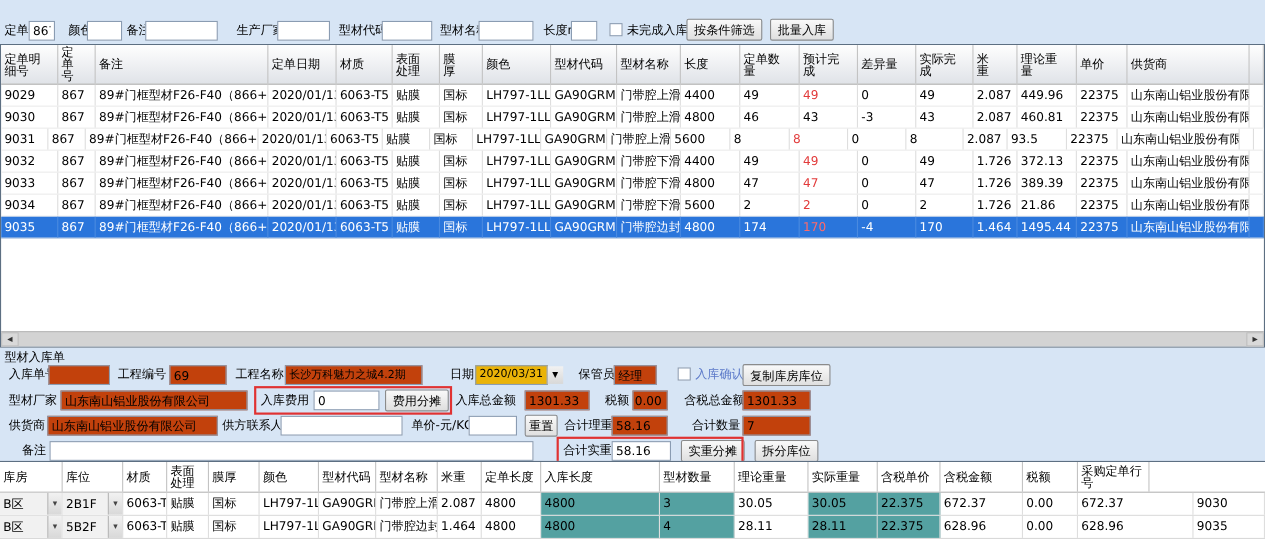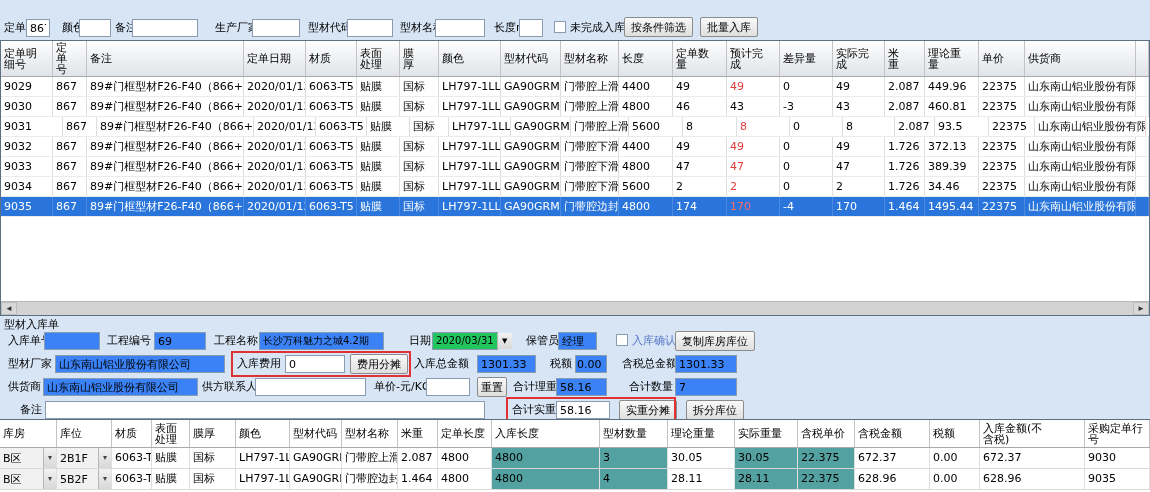--- a/index.html
+++ b/index.html
@@ -8,21 +8,21 @@
     width:1150px; height:492px; position:relative; overflow:hidden;
     background:#d7e5f5; font-family:"DejaVu Sans","Liberation Sans",sans-serif;
     font-size:11px; color:#000;
   }
   .abs { position:absolute; }
   .lbl { position:absolute; height:18px; line-height:18px; white-space:nowrap; }
   .fld {
     position:absolute; height:18px; border:1px solid #8a9cb2; background:#fff;
     font-family:inherit; font-size:11px; padding:0 3px; margin:0;
   }
-  .fld.ro { background:#3b82f6; }
+  .fld.ro { background:#c2410c; }
   .btn {
     position:absolute; height:20px; border:1px solid #8b8b8b; border-radius:2px;
     background:linear-gradient(#f9f9f9,#dfdfdf); font-family:inherit; font-size:11px;
     padding:0 6px; white-space:nowrap; cursor:default;
   }
   .cbx {
     position:absolute; width:12px; height:12px; background:#fff;
     border:1px solid #8a9cb2; display:inline-block;
   }
   .redbox { position:absolute; border:2px solid #e03232; pointer-events:none; }
@@ -68,21 +68,21 @@
     background:#d3d3d3; border-top:1px solid #b8b8b8; display:flex;
   }
   .scroll-btn {
     width:16px; height:13px; background:#d9d9d9; border:1px solid #bdbdbd;
     font-size:8px; line-height:12px; text-align:center; color:#333; padding:0;
   }
   .scroll-track { flex:1; }
 
   .blue-label { color:#5b79c9; }
   #date-combo {
-    position:absolute; display:flex; background:#22c55e; border:1px solid #8a9cb2; height:18px;
+    position:absolute; display:flex; background:#eab308; border:1px solid #8a9cb2; height:18px;
   }
   #date-combo .date-text { flex:1; padding:0 3px; line-height:16px; }
   #date-combo .drop-btn {
     flex:0 0 15px; background:linear-gradient(#f2f2f2,#d8d8d8);
     border-left:1px solid #b5b5b5; font-size:7px; text-align:center; line-height:16px;
   }
 </style>
 </head>
 <body>
 
@@ -188,21 +188,21 @@
         <div class="tcell" style="width: 53px;">43</div>
         <div class="tcell" style="width: 53px;">-3</div>
         <div class="tcell" style="width: 52px;">43</div>
         <div class="tcell" style="width: 40px;">2.087</div>
         <div class="tcell" style="width: 54px;">460.81</div>
         <div class="tcell" style="width: 46px;">22375</div>
         <div class="tcell" style="width: 111px;">山东南山铝业股份有限公司</div>
         <div class="tcell" style="width: 13px;"></div>
       </div>
       <div class="trow">
-        <div class="tcell" style="width: 62px;">9031</div>
+        <div class="tcell" style="width: 43px;">9031</div>
         <div class="tcell" style="width: 34px;">867</div>
         <div class="tcell" style="width: 157px;">89#门框型材F26-F40（866+867）</div>
         <div class="tcell" style="width: 62px;">2020/01/13</div>
         <div class="tcell" style="width: 51px;">6063-T5</div>
         <div class="tcell" style="width: 43px;">贴膜</div>
         <div class="tcell" style="width: 39px;">国标</div>
         <div class="tcell" style="width: 62px;">LH797-1LL0</div>
         <div class="tcell" style="width: 60px;">GA90GRM03</div>
         <div class="tcell" style="width: 58px;">门带腔上滑</div>
         <div class="tcell" style="width: 54px;">5600</div>
@@ -270,21 +270,21 @@
         <div class="tcell" style="width: 39px;">国标</div>
         <div class="tcell" style="width: 62px;">LH797-1LL0</div>
         <div class="tcell" style="width: 60px;">GA90GRM04</div>
         <div class="tcell" style="width: 58px;">门带腔下滑</div>
         <div class="tcell" style="width: 54px;">5600</div>
         <div class="tcell" style="width: 54px;">2</div>
         <div class="tcell redtext" style="width: 53px;">2</div>
         <div class="tcell" style="width: 53px;">0</div>
         <div class="tcell" style="width: 52px;">2</div>
         <div class="tcell" style="width: 40px;">1.726</div>
-        <div class="tcell" style="width: 54px;">34.46</div>
+        <div class="tcell" style="width: 54px;">21.86</div>
         <div class="tcell" style="width: 46px;">22375</div>
         <div class="tcell" style="width: 111px;">山东南山铝业股份有限公司</div>
         <div class="tcell" style="width: 13px;"></div>
       </div>
       <div class="trow sel">
         <div class="tcell" style="width: 52px;">9035</div>
         <div class="tcell" style="width: 34px;">867</div>
         <div class="tcell" style="width: 157px;">89#门框型材F26-F40（866+867）</div>
         <div class="tcell" style="width: 62px;">2020/01/13</div>
         <div class="tcell" style="width: 51px;">6063-T5</div>
@@ -392,22 +392,20 @@
         <div class="tcell" style="width: 56px;">型材名称</div>
         <div class="tcell" style="width: 40px; text-align: right;">米重</div>
         <div class="tcell" style="width: 54px;">定单长度</div>
         <div class="tcell" style="width: 108px;">入库长度</div>
         <div class="tcell" style="width: 68px;">型材数量</div>
         <div class="tcell" style="width: 67px;">理论重量</div>
         <div class="tcell" style="width: 63px;">实际重量</div>
         <div class="tcell" style="width: 57px;">含税单价</div>
         <div class="tcell" style="width: 75px;">含税金额</div>
         <div class="tcell" style="width: 50px;">税额</div>
-        <div class="tcell" style="width: 105px;">入库金额(不
-含税)</div>
         <div class="tcell" style="width: 65px;">采购定单行
 号</div>
       </div>
       <div class="trow">
         <div class="tcell combocell" style="width: 57px;">
           <span>B区</span>
           <span class="combo-arrow">▾</span>
         </div>
         <div class="tcell combocell" style="width: 55px;">
           <span>2B1F</span>

